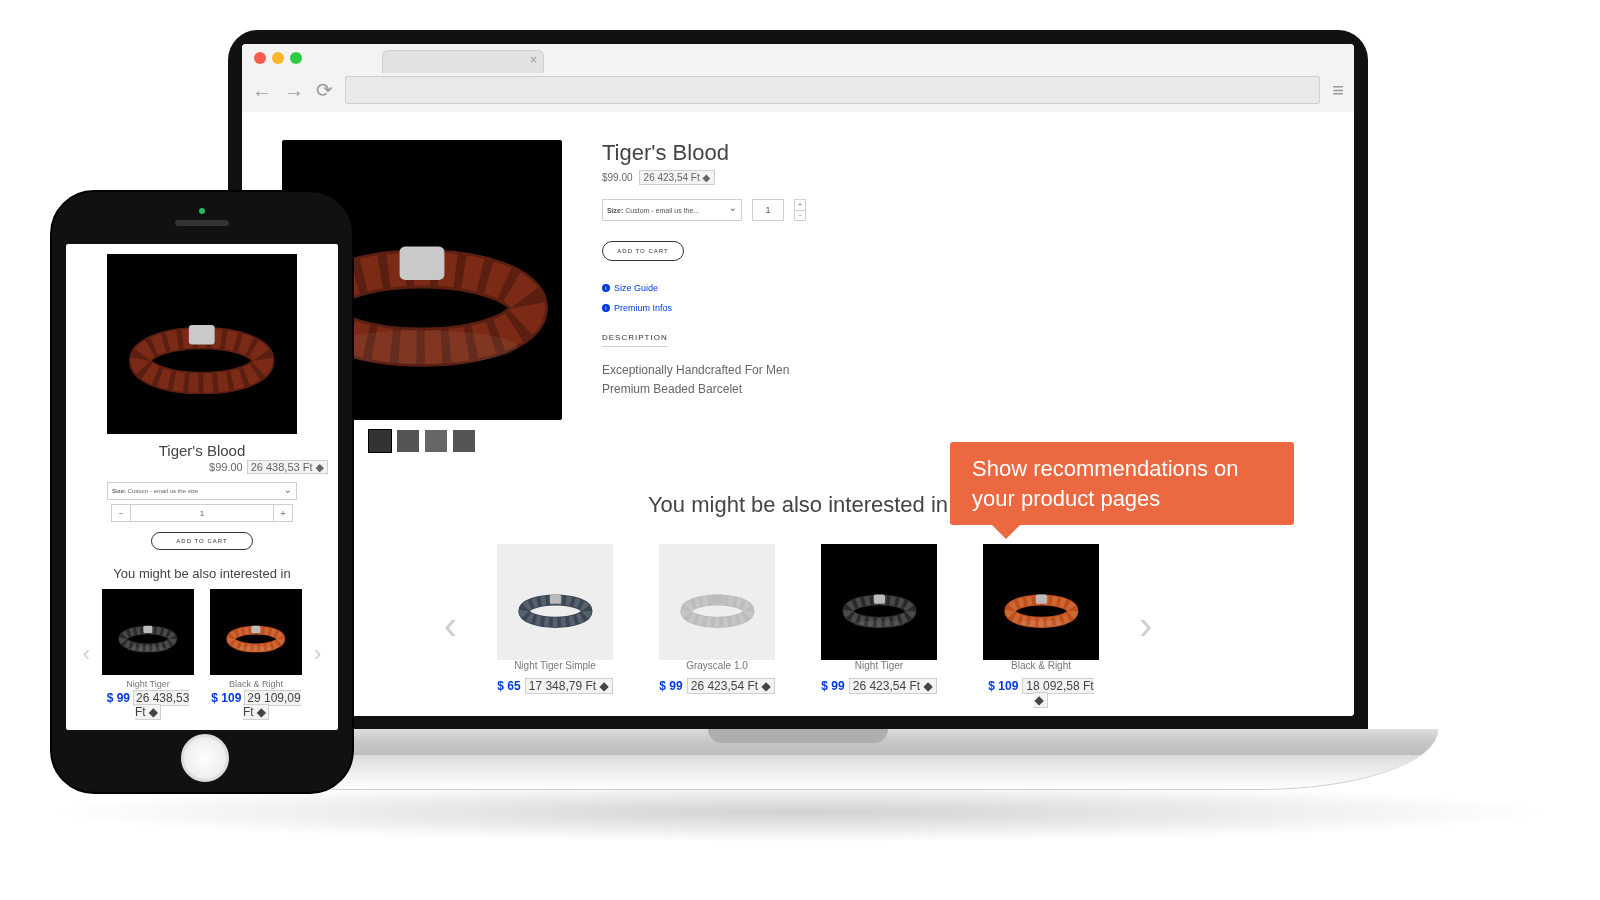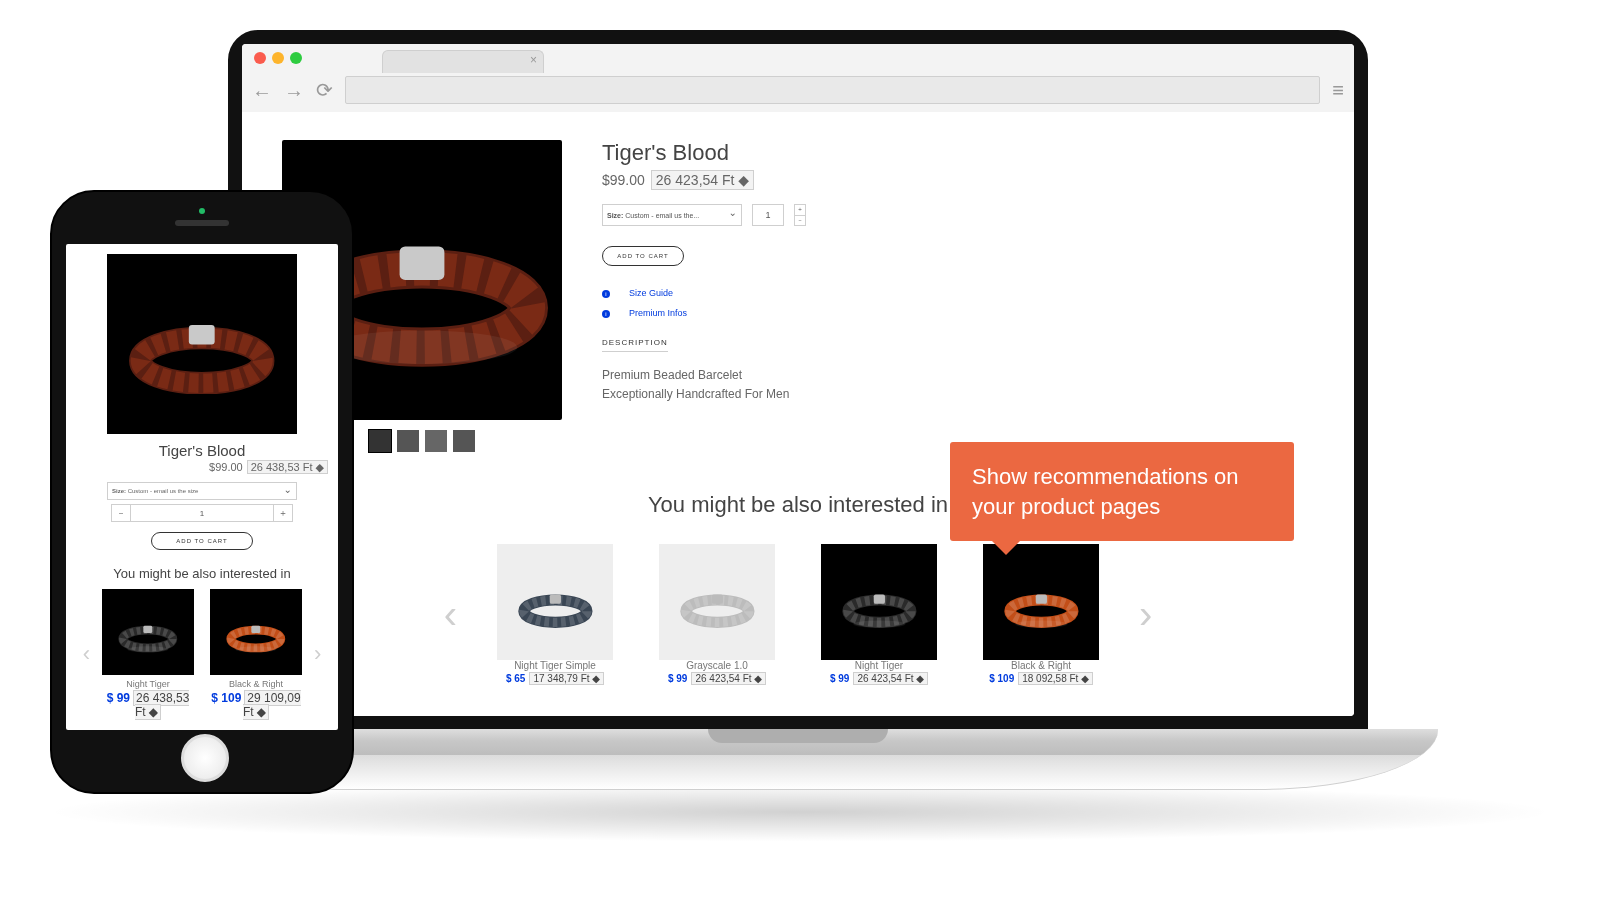--- a/index.html
+++ b/index.html
@@ -34,51 +34,51 @@
   .br-tools{position:absolute;left:10px;top:32px;right:10px;height:28px;display:flex;align-items:center;gap:12px}
   .br-arrow,.br-reload,.br-menu{color:var(--grey-3);font-size:20px}
   .br-url{flex:1;height:26px;background:var(--grey-5);border:1px solid var(--grey-4);border-radius:2px}
 
   
   .page{position:absolute;left:0;right:0;top:68px;bottom:0;padding:28px 40px;overflow:hidden;background:#fff}
   .prod{display:flex;gap:40px}
   .prod-img{width:280px;height:280px;background:#000;display:flex;align-items:center;justify-content:center;border-radius:2px;}
   .prod-right{flex:1;display:flex;flex-direction:column;gap:6px;color:var(--grey-1)}
   .p-title{font-size:22px;font-weight:400;color:#444}
-  .p-price{font-size:14px;color:#666}
+  .p-price{font-size:10px;color:#666}
   .p-price .alt{background:var(--grey-6);padding:1px 4px;border:1px solid var(--grey-4);margin-left:6px}
   .p-row{display:flex;gap:10px;margin-top:10px}
   .p-select{width:120px;height:20px;border:1px solid var(--grey-4);font-size:7px;padding:0 14px 0 4px;display:flex;align-items:center;color:#555;position:relative}
   .p-select:after{content:"⌄";position:absolute;right:4px;top:2px;color:#666;font-size:10px}
   .p-qty{width:30px;height:20px;border:1px solid var(--grey-4);font-size:9px;text-align:center;color:#555;position:relative;display:flex;align-items:center;justify-content:center}
   .p-step{width:10px;height:20px;display:flex;flex-direction:column;border:1px solid var(--grey-4);font-size:6px;color:#555}
   .p-step div{flex:1;display:flex;align-items:center;justify-content:center;border-bottom:1px solid var(--grey-4)}
   .p-step div:last-child{border:none}
   .p-addcart{margin-top:14px;width:80px;height:18px;border:1px solid #333;border-radius:20px;font-size:6px;letter-spacing:1px;display:flex;align-items:center;justify-content:center;color:#333}
-  .p-link{font-size:9px;color:var(--accent);margin-top:4px;display:flex;align-items:flex-end;gap:19px}
+  .p-link{font-size:9px;color:var(--accent);margin-top:4px;display:flex;align-items:center;gap:4px}
   .p-link .i{width:8px;height:8px;border-radius:50%;background:var(--accent);color:#fff;font-size:6px;display:flex;align-items:center;justify-content:center}
   .p-sec{margin-top:14px;font-size:8px;letter-spacing:1px;color:#333;border-bottom:1px solid var(--grey-4);padding-bottom:4px;width:fit-content}
   .p-desc{font-size:12px;color:var(--grey-2);margin-top:8px;line-height:1.6}
   .thumbs{display:flex;gap:6px;justify-content:center;margin-top:10px;width:280px}
   .thumb{width:22px;height:22px;background:#333}
   .thumb.sel{outline:1px solid #000}
 
   
   .recs-title{text-align:center;font-size:22px;color:#444;margin:40px 0 26px}
   .recs{display:flex;align-items:center;gap:40px;justify-content:center}
   .rec{width:116px;text-align:center;font-size:10px;color:#555}
   .rec-img{width:116px;height:116px;background:#eee;display:flex;align-items:center;justify-content:center}
   .rec-img.dark{background:#000}
   .rec-title{color:#777}
-  .rec-price{margin-top:2px;font-size:10px;color:var(--accent);font-weight:bold}
+  .rec-price{margin-top:8px;font-size:12px;color:var(--accent);font-weight:bold}
   .rec-price .alt{background:var(--grey-6);border:1px solid var(--grey-4);padding:0 3px;margin-left:4px;font-weight:normal;color:#444}
   .car-arrow{font-size:40px;color:var(--grey-4);user-select:none}
 
   
-  .callout{position:absolute;top:330px;right:60px;width:300px;background:var(--orange);color:#fff;padding:20px 22px;font-size:22px;line-height:1.35;border-radius:3px}
+  .callout{position:absolute;top:330px;right:60px;width:300px;background:var(--orange);color:#fff;padding:12px 22px;font-size:22px;line-height:1.35;border-radius:3px}
   .callout:after{content:"";position:absolute;left:40px;bottom:-30px;border:16px solid transparent;border-top-color:var(--orange)}
 
   
   .phone{position:absolute;left:50px;top:190px;width:300px;height:600px;background:#111;border-radius:44px;border:2px solid #000}
   .phone-scr{position:absolute;inset:52px 14px 62px 14px;background:#fff;border-radius:2px;overflow:hidden;padding:10px 10px 0}
   .ph-speaker{position:absolute;top:28px;left:50%;width:54px;height:6px;margin-left:-27px;background:#333;border-radius:4px}
   .ph-cam{position:absolute;top:16px;left:50%;width:6px;height:6px;margin-left:-3px;background:#2b6;border-radius:50%}
   .ph-home{position:absolute;bottom:10px;left:50%;width:42px;height:42px;margin-left:-21px;border:3px solid #ddd;background:radial-gradient(#fff,#e6e6e6);border-radius:50%}
   .m-img{width:190px;height:180px;margin:0 auto;background:#000;display:flex;align-items:center;justify-content:center}
   .m-title{text-align:center;font-size:15px;color:#444;margin-top:8px}
@@ -174,22 +174,22 @@
           <div class="p-link">
               <span class="i">i</span>
               <span>Size Guide</span>
             </div>
           <div class="p-link">
               <span class="i">i</span>
               <span>Premium Infos</span>
             </div>
           <div class="p-sec">DESCRIPTION</div>
           <div class="p-desc">
+            <div>Exceptionally Handcrafted For Men</div>
             <div>Premium Beaded Barcelet</div>
-            <div>Exceptionally Handcrafted For Men</div>
           </div>
         </div>
       </div>
 
       <div class="recs-title">You might be also interested in</div>
       <div class="recs">
         <div class="car-arrow">‹</div>
         <div id="recs-desktop" style="display:flex;gap:46px">
             <div class="rec">
       <div class="rec-img ">

